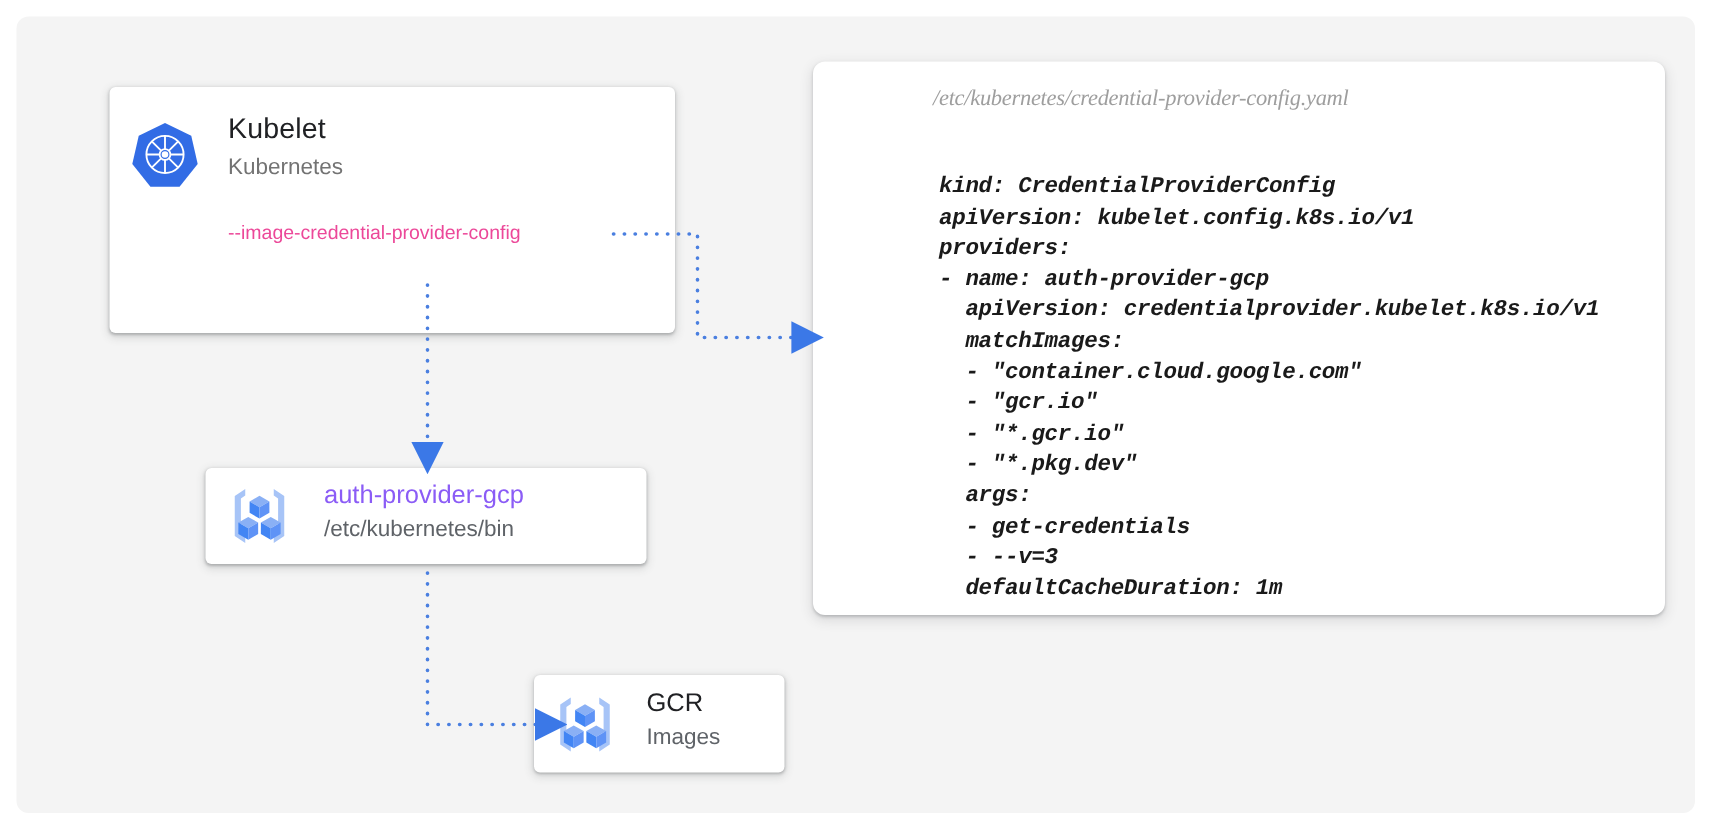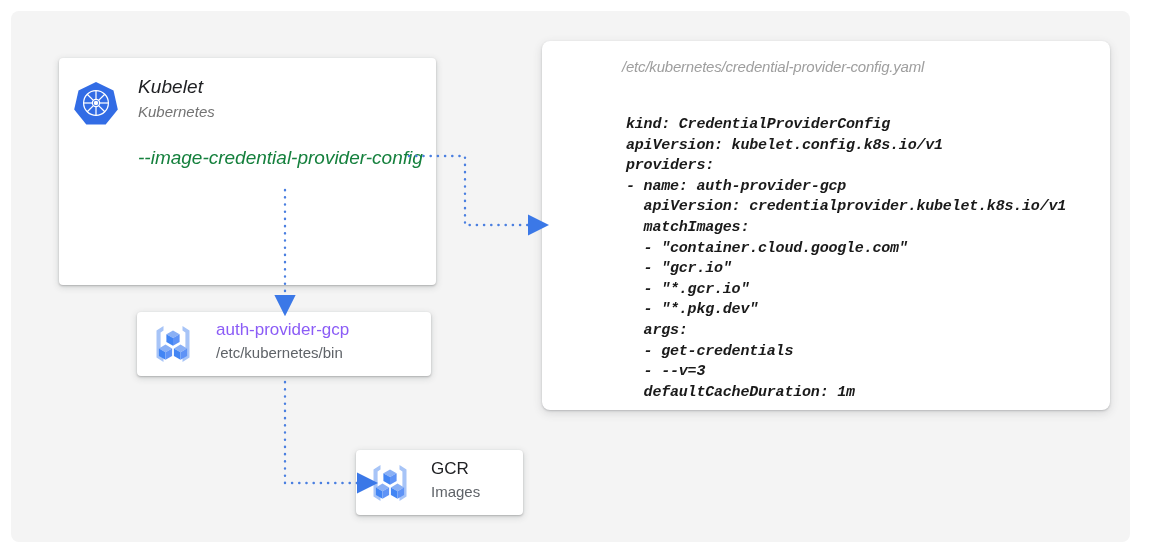--- a/index.html
+++ b/index.html
@@ -21,33 +21,33 @@
 
   
   .card{
     position:absolute;
     background:#ffffff;
     border-radius:4px;
     box-shadow:0 1px 2px rgba(60,64,67,.30),0 2px 6px 1px rgba(60,64,67,.15);
   }
 
   
-  .kubelet-card{left:59px;top:58px;width:377px;height:227px;font-style:italic;}
+  .kubelet-card{left:73px;top:58px;width:377px;height:164px;}
   .k8s-icon{position:absolute;left:14px;top:22px;width:46px;height:46px;}
   .kubelet-title{
     position:absolute;left:79px;top:18px;
     font-size:19px;color:#202124;letter-spacing:.1px;
   }
   .kubelet-sub{
     position:absolute;left:79px;top:45px;
     font-size:15px;color:#737373;
   }
   .flag-line{
     position:absolute;left:79px;
-    font-size:19px;color:#15803d;white-space:nowrap;
+    font-size:13px;color:#ec4899;white-space:nowrap;
   }
   .flag-1{top:89px;}
   .flag-2{top:111px;}
 
   
   .auth-card{left:137px;top:312px;width:294px;height:64px;}
   .auth-icon{position:absolute;left:14px;top:11px;width:44px;height:42px;}
   .auth-title{
     position:absolute;left:79px;top:8px;
     font-size:17px;color:#8b5cf6;white-space:nowrap;
@@ -70,21 +70,21 @@
   }
 
   
   .yaml-panel{
     left:542px;top:41px;width:568px;height:369px;
     border-radius:8px;
     box-shadow:0 1px 2px rgba(60,64,67,.25),0 3px 8px 1px rgba(60,64,67,.13);
   }
   .yaml-path{
     position:absolute;left:80px;top:17px;
-    font-family:Liberation Sans, sans-serif;
+    font-family:Liberation Serif, serif;
     font-style:italic;font-size:15px;color:#9e9e9e;
     letter-spacing:-.2px;white-space:pre;
   }
   .yaml-body{
     position:absolute;left:84px;top:59px;
     font-family:"Liberation Mono","DejaVu Sans Mono",monospace;
     font-style:italic;font-weight:bold;font-size:15px;
     color:#1a1a1a;line-height:20.6px;
     white-space:pre;letter-spacing:-.2px;
   }

